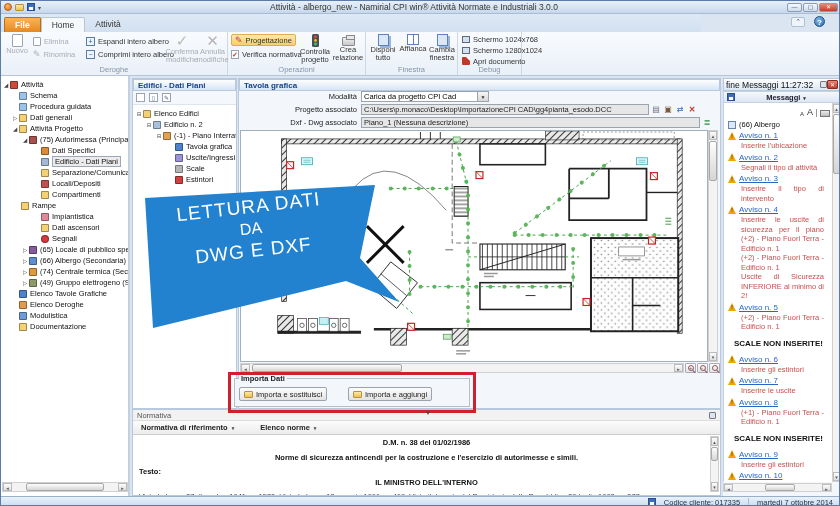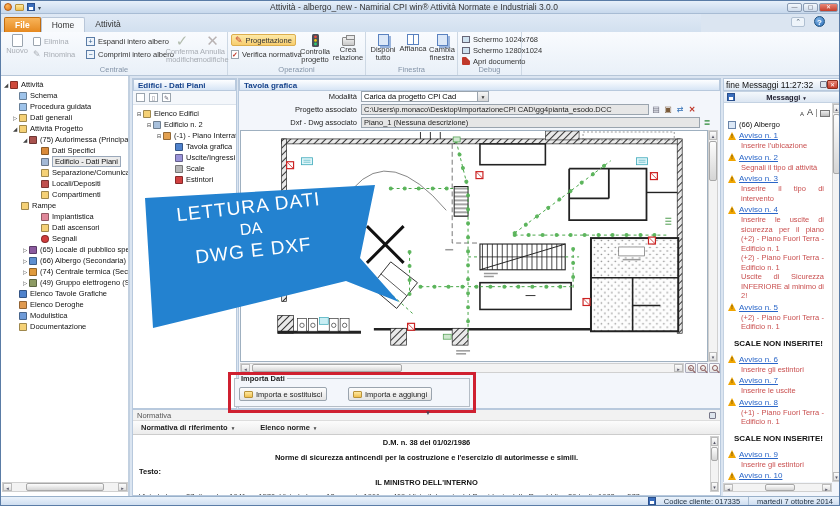--- a/index.html
+++ b/index.html
@@ -125,21 +125,21 @@
 .grp-ic{width:8px;height:8px;border:1px solid #6a84a8;background:#dce8f6}
 .warn-row{display:flex;align-items:center;gap:3px;margin-top:2px}
 .warn-icon{position:relative;width:0;height:0;border-left:4.5px solid transparent;border-right:4.5px solid transparent;border-bottom:8px solid #f0a500}
 .warn-icon::after{content:"!";position:absolute;left:-1px;top:1px;font-size:6px;font-weight:bold;color:#6b4a00}
 .warn-title{color:#2a66c8;text-decoration:underline;font-size:8px}
 .warn-body{color:#c94f4f;font-size:7.5px;line-height:9.5px;margin:1px 8px 1px 13px;text-align:justify;white-space:pre-line}
 .warn-body:empty{display:none}
 .warn-note{font-size:8px;font-weight:bold;color:#111;margin:7px 0 7px 6px}
 .warn-note:empty{display:none}
 
-#statusbar{left:0;top:495px;width:840px;height:11px;background:linear-gradient(#eaf2fb,#c9daee);border-top:1px solid #98b0ca;display:flex;justify-content:flex-end;font-size:7.5px;color:#234;gap:8px;padding-right:8px}
+#statusbar{left:0;top:495px;width:840px;height:11px;background:linear-gradient(#eaf2fb,#c9daee);border-top:1px solid #98b0ca;display:flex;align-items:center;justify-content:flex-end;font-size:7.5px;color:#234;gap:8px;padding-right:8px}
 .sb-sep{width:1px;height:8px;background:#a8bcd2}
 #collapse-arrow{left:424px;top:409px;font-size:6px;color:#445;z-index:6}
 </style>
 </head>
 <body>
 
 <div id="titlebar" class="abs">
   <div id="qat">
     <span class="qat-orb"></span>
     <span class="qat-folder"></span>
@@ -185,21 +185,21 @@
         <span>Comprimi intero albero</span>
     </div>
     <div class="rbtn-lg dis" style="left:166px;width:30px">
       <span class="icon-check">✓</span>
       <span>Conferma modifiche</span>
     </div>
     <div class="rbtn-lg dis" style="left:197px;width:29px">
       <span class="icon-x">✕</span>
       <span>Annulla modifiche</span>
     </div>
-    <div class="glabel">Centrale</div>
+    <div class="glabel">Deroghe</div>
   </div>
   <div class="rgroup" style="left:227px;width:138px">
     <div class="rbtn-sm hl" style="left:3px;top:2px">
       <span class="icon-pencil">✎</span>
         <span>Progettazione</span>
     </div>
     <div class="rbtn-sm" style="left:3px;top:16px">
       <span class="icon-vn">✓</span>
         <span>Verifica normativa</span>
     </div>

